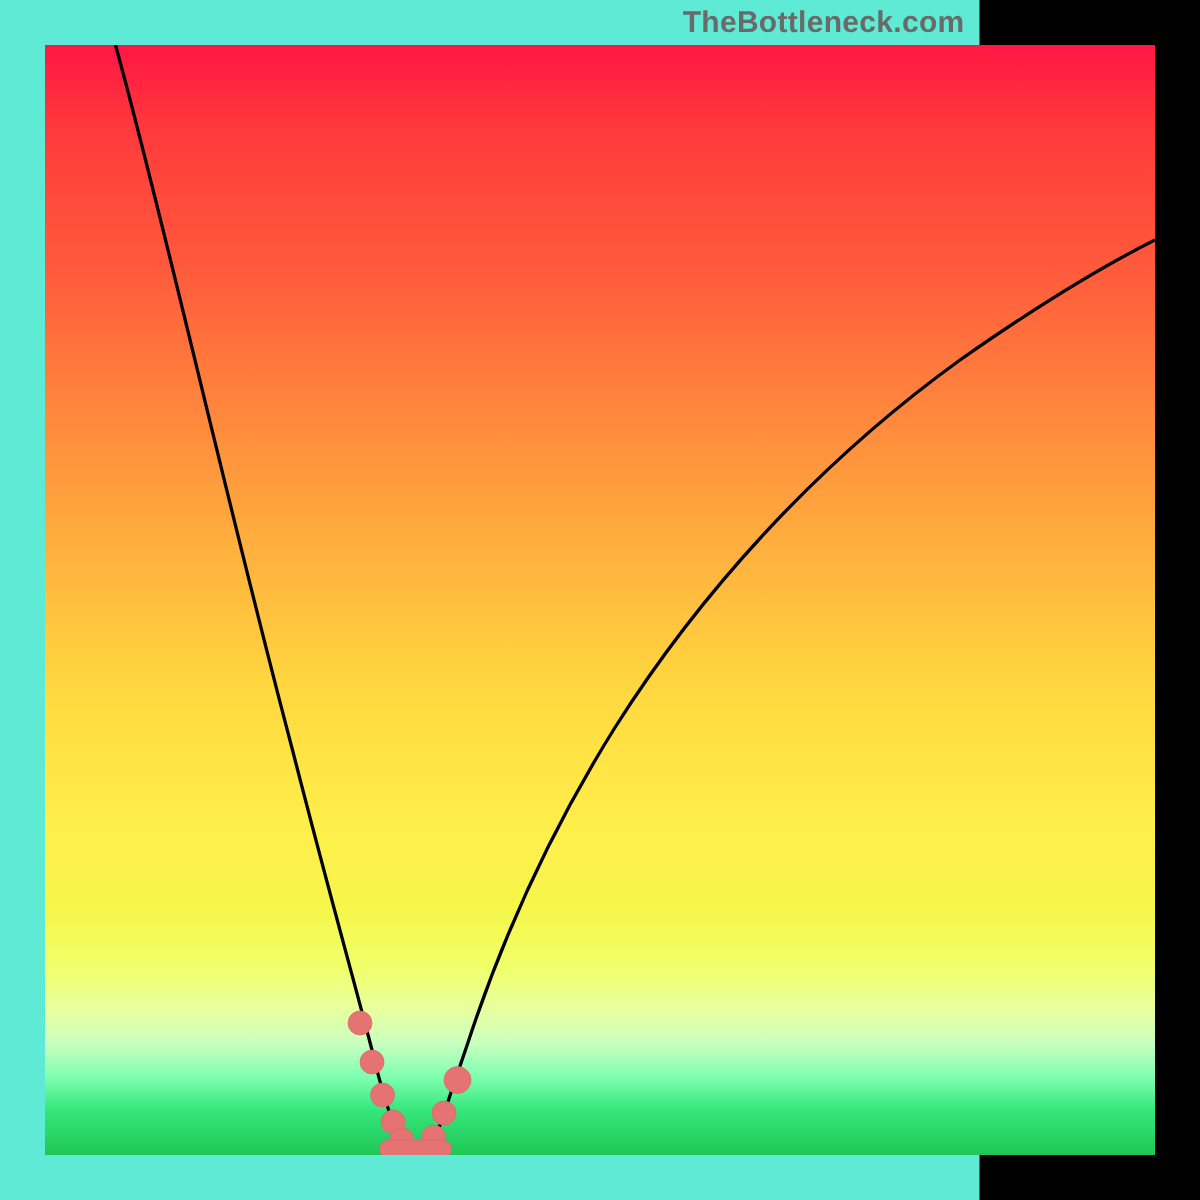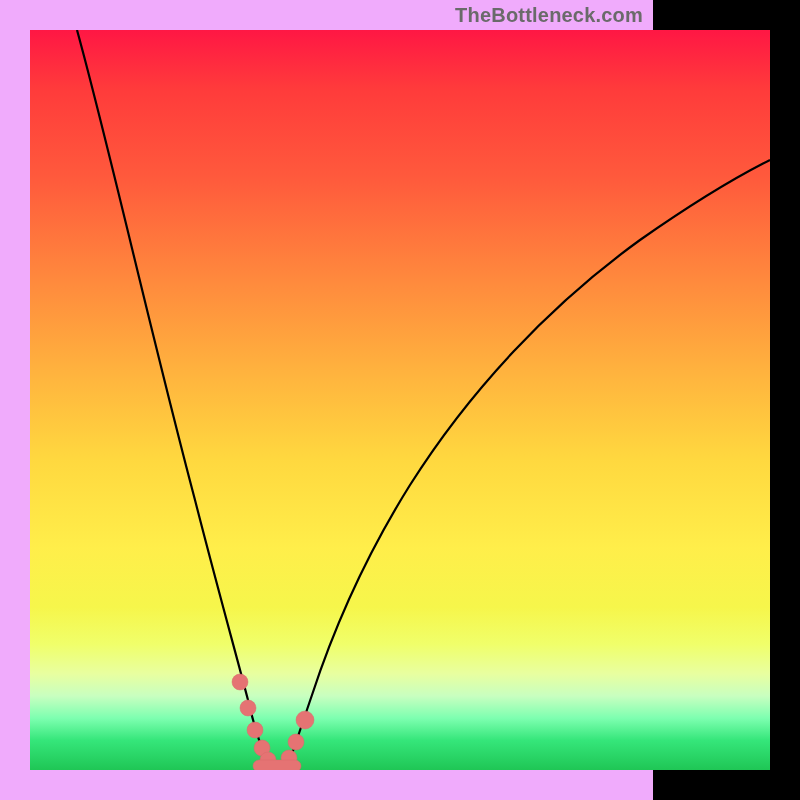--- a/index.html
+++ b/index.html
@@ -8,21 +8,21 @@
     width: 800px;
     height: 800px;
     background: #000;
     overflow: hidden;
     font-family: Arial, Helvetica, sans-serif;
   }
   .frame {
     position: relative;
     width: 653px;
     height: 800px;
-    background: #f0abfc;
+    background: #5eead4;
   }
   .plot {
     position: absolute;
     left: 30px;
     top: 30px;
     width: 740px;
     height: 740px;
     background: linear-gradient(
       to bottom,
       #ff1744 0%,

